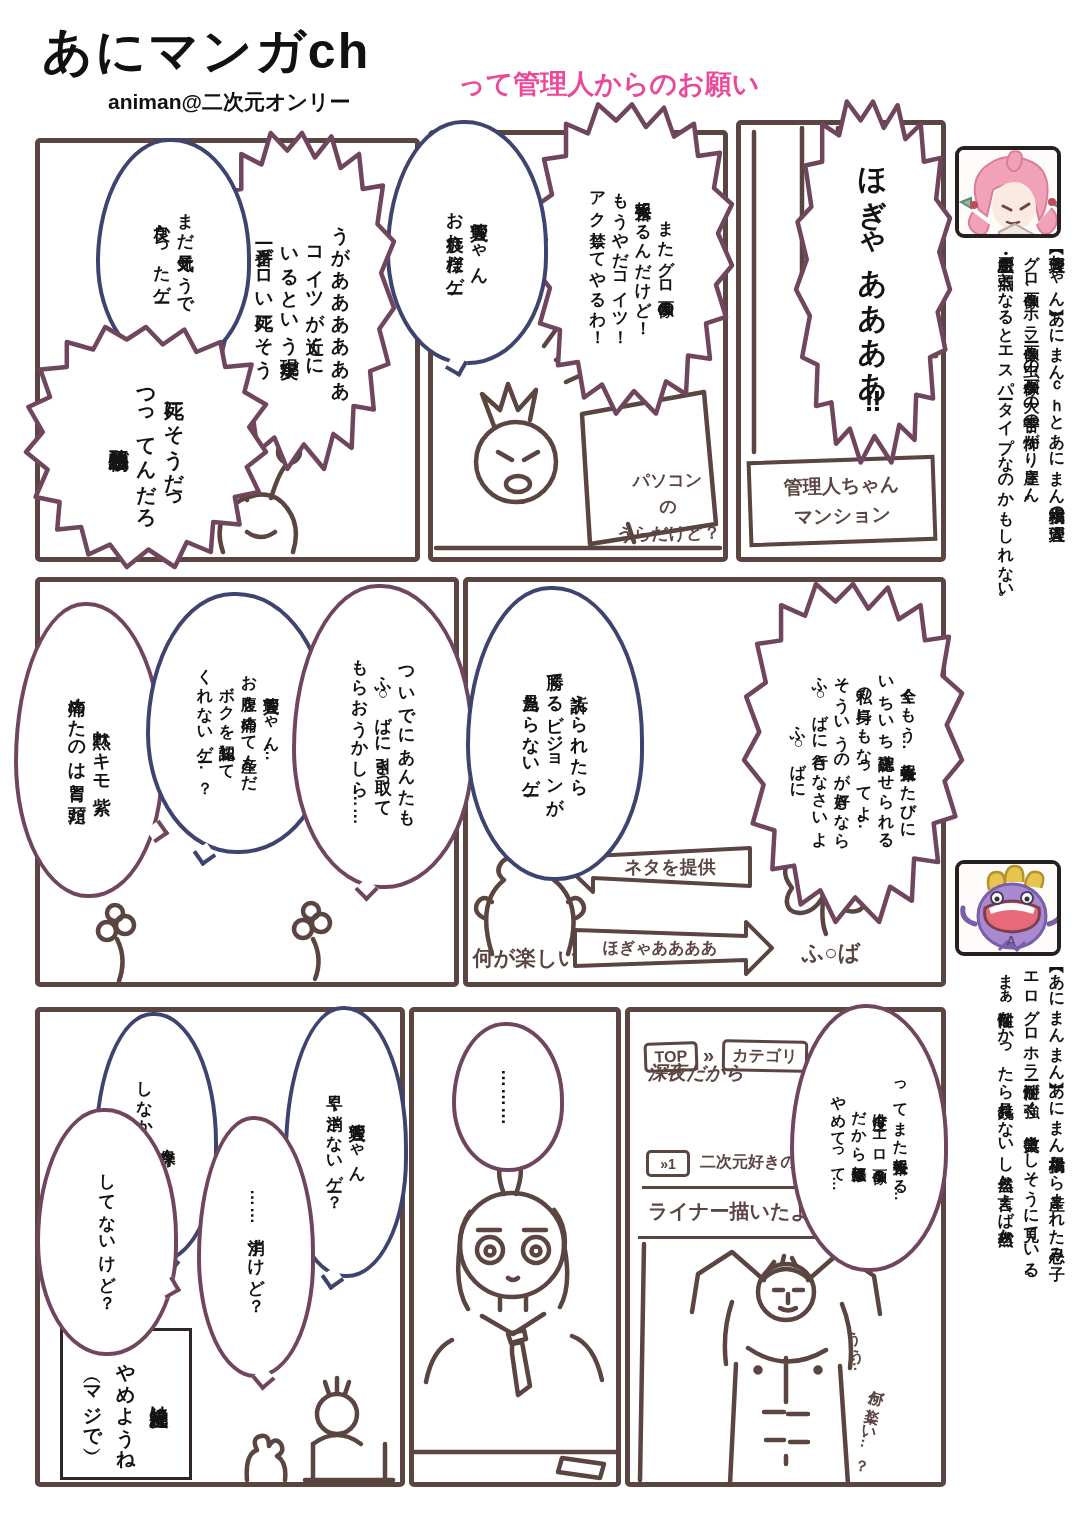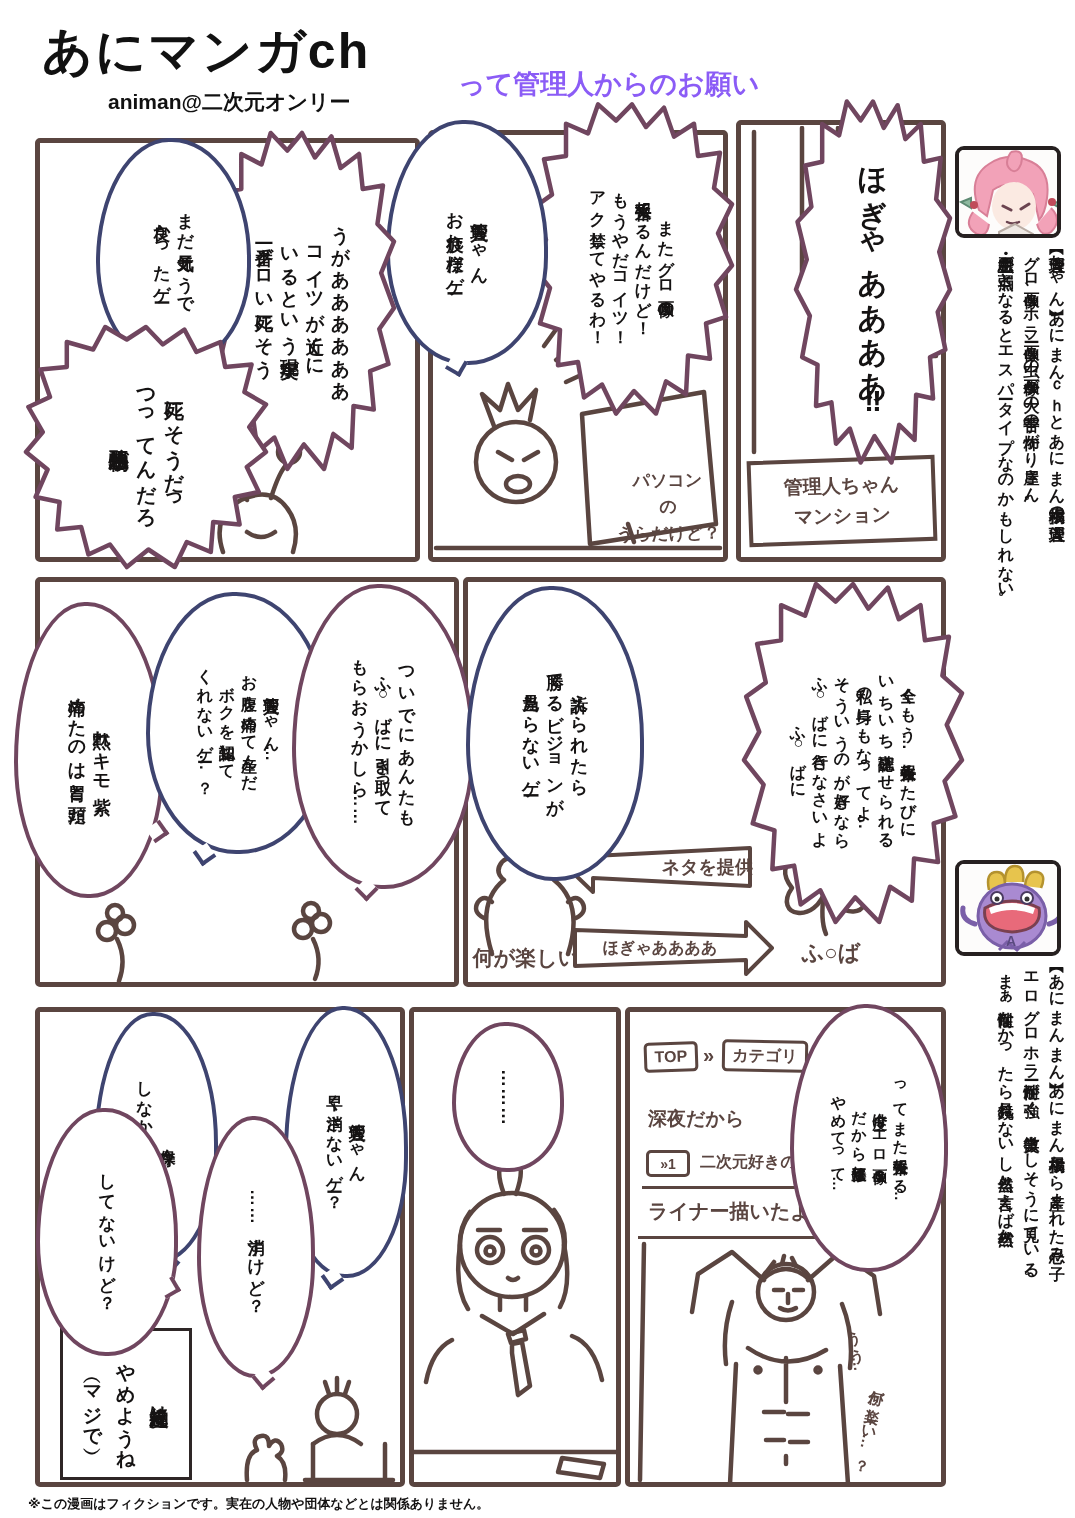--- a/index.html
+++ b/index.html
@@ -46,21 +46,21 @@
 
   .portrait{position:absolute;border:4px solid #262020;border-radius:9px;background:#fff;overflow:hidden;z-index:3;}
 </style>
 </head>
 <body>
 
 <div class="page">
 
   <div style="position:absolute;left:42px;top:18px;font-size:50px;font-weight:900;color:#111;letter-spacing:2px;z-index:3;">あにマンガch</div>
   <div style="position:absolute;left:108px;top:88px;font-size:21px;font-weight:bold;color:#111;z-index:3;">animan@二次元オンリー</div>
-  <div style="position:absolute;left:458px;top:66px;font-size:27px;font-weight:bold;color:#8b5cf6;z-index:3;">って管理人からのお願い</div>
+  <div style="position:absolute;left:458px;top:66px;font-size:27px;font-weight:bold;color:#ec4899;z-index:3;">って管理人からのお願い</div>
 
   <div class="portrait" style="left:955px;top:146px;width:106px;height:92px;">
     <svg viewBox="0 0 106 92" width="106" height="92">
       <rect x="0" y="0" width="106" height="92" fill="#fdfcfb"></rect>
       <path d="M20 60 Q8 28 30 14 Q48 2 68 10 Q92 18 88 48 Q86 64 80 70 L74 44 Q52 28 34 40 L28 66 Z" fill="#f2a2b8" stroke="#d87f97" stroke-width="2"></path>
       <path d="M52 2 q14 -4 10 12 q-4 10 -10 6 q-8 -6 0 -18" fill="#f2a2b8" stroke="#d87f97" stroke-width="2"></path>
       <ellipse cx="55" cy="56" rx="22" ry="24" fill="#fbeae2"></ellipse>
       <path d="M44 56 l8 4 M70 54 l-8 5" stroke="#6b4450" stroke-width="3" fill="none" stroke-linecap="round"></path>
       <path d="M48 72 q6 3 12 0" stroke="#6b4450" stroke-width="2.5" fill="none" stroke-linecap="round"></path>
       <path d="M14 62 q-10 14 4 22 q10 4 12 -10" fill="#f2a2b8" stroke="#d87f97" stroke-width="2"></path>
@@ -200,21 +200,21 @@
       <circle cx="236" cy="26" r="8"></circle>
   </svg>
 
   <svg class="sketch" style="left:468px;top:822px;width:130px;height:140px;" viewBox="0 0 130 140">
     <path d="M24 132 Q8 80 36 58 Q26 50 34 40 Q42 32 48 42 Q50 24 62 24 Q74 24 74 40 Q82 30 90 40 Q96 50 86 58 Q116 82 100 132"></path>
     <path d="M16 96 q-12 -6 -6 -16 q6 -8 14 0"></path>
     <path d="M108 96 q12 -6 6 -16 q-6 -8 -14 0"></path>
   </svg>
   <div class="hw" style="position:absolute;left:466px;top:944px;width:120px;font-size:21px;text-align:center;z-index:4;">何が楽しい</div>
 
-  <div class="arrowbox" style="left:565px;top:836px;width:188px;height:62px;justify-content:flex-end;">
+  <div class="arrowbox" style="left:565px;top:836px;width:188px;height:62px;">
     <svg viewBox="0 0 188 62" preserveAspectRatio="none">
         <polygon points="2,31 28,6 28,20 185,12 185,50 28,42 28,56"></polygon>
       </svg>
     <span class="hw" style="font-size:18px;padding-left:22px;">ネタを提供</span>
   </div>
   <div class="arrowbox" style="left:572px;top:916px;width:202px;height:64px;">
     <svg viewBox="0 0 202 64" preserveAspectRatio="none">
         <polygon points="200,32 174,6 174,20 3,14 3,50 174,44 174,58"></polygon>
       </svg>
     <span class="hw" style="font-size:16px;padding-right:26px;">ほぎゃああああ</span>
@@ -288,21 +288,21 @@
     <path d="M40 190 q-20 10 -26 42 M160 186 q22 8 30 44"></path>
   </svg>
 
   <div class="crumb" style="left:644px;top:1042px;width:54px;height:30px;font-size:16px;transform:rotate(-2deg);">
     <span>TOP</span>
   </div>
   <div class="hw" style="position:absolute;left:703px;top:1044px;font-size:20px;z-index:4;">»</div>
   <div class="crumb" style="left:722px;top:1040px;width:86px;height:32px;font-size:16px;transform:rotate(1deg);">
     <span>カテゴリ</span>
   </div>
-  <div class="hw" style="position:absolute;left:648px;top:1106px;font-size:19px;z-index:4;">深夜だから</div>
+  <div class="hw" style="position:absolute;left:648px;top:1060px;font-size:19px;z-index:4;font-style:italic;">深夜だから</div>
   <div class="crumb" style="left:646px;top:1150px;width:44px;height:27px;font-size:14px;">
     <span>»1</span>
   </div>
   <div class="hw" style="position:absolute;left:700px;top:1152px;font-size:16px;z-index:4;">二次元好きの匿</div>
   <div class="rule" style="left:642px;top:1186px;width:262px;"></div>
   <div class="hw" style="position:absolute;left:648px;top:1198px;font-size:20px;z-index:4;">ライナー描いたよ</div>
   <div class="rule" style="left:638px;top:1236px;width:284px;"></div>
 
   <svg class="sketch" style="left:636px;top:1240px;width:300px;height:244px;" viewBox="0 0 300 244">
     <g stroke-width="3">
@@ -365,14 +365,13 @@
   <div class="eb" style="left:197px;top:1116px;width:118px;height:262px;">
     <div class="vtext" style="font-size:17px;">……消すけど？</div>
     <div class="tail p" style="left:54px;bottom:-13px;transform:rotate(50deg);"></div>
   </div>
 
   <div class="eb" style="left:36px;top:1108px;width:142px;height:248px;">
     <div class="vtext" style="font-size:17px;">してないけど？</div>
     <div class="tail p" style="right:-4px;bottom:56px;transform:rotate(-30deg);"></div>
   </div>
 
-  <div style="position:absolute;left:28px;top:1495px;font-size:13px;font-weight:bold;color:#141212;z-index:3;">※この漫画はフィクションです。実在の人物や団体などとは関係ありません。</div>
 </div>
 
 </body></html>

